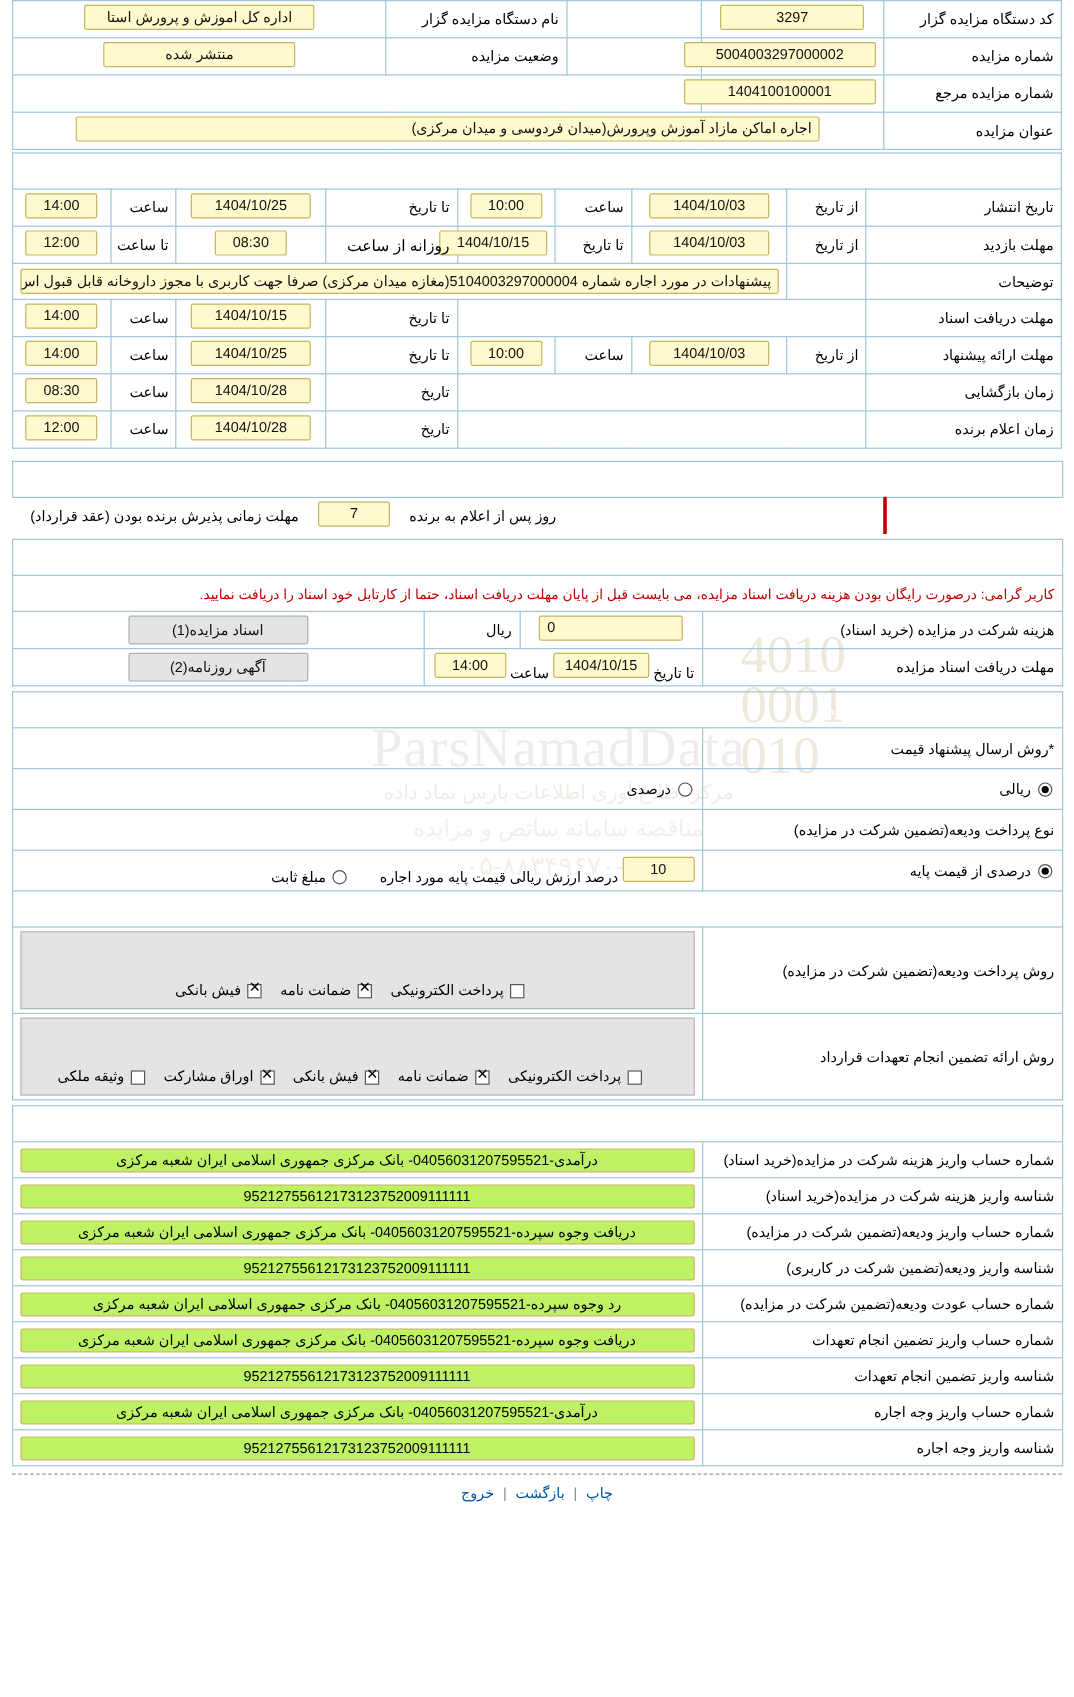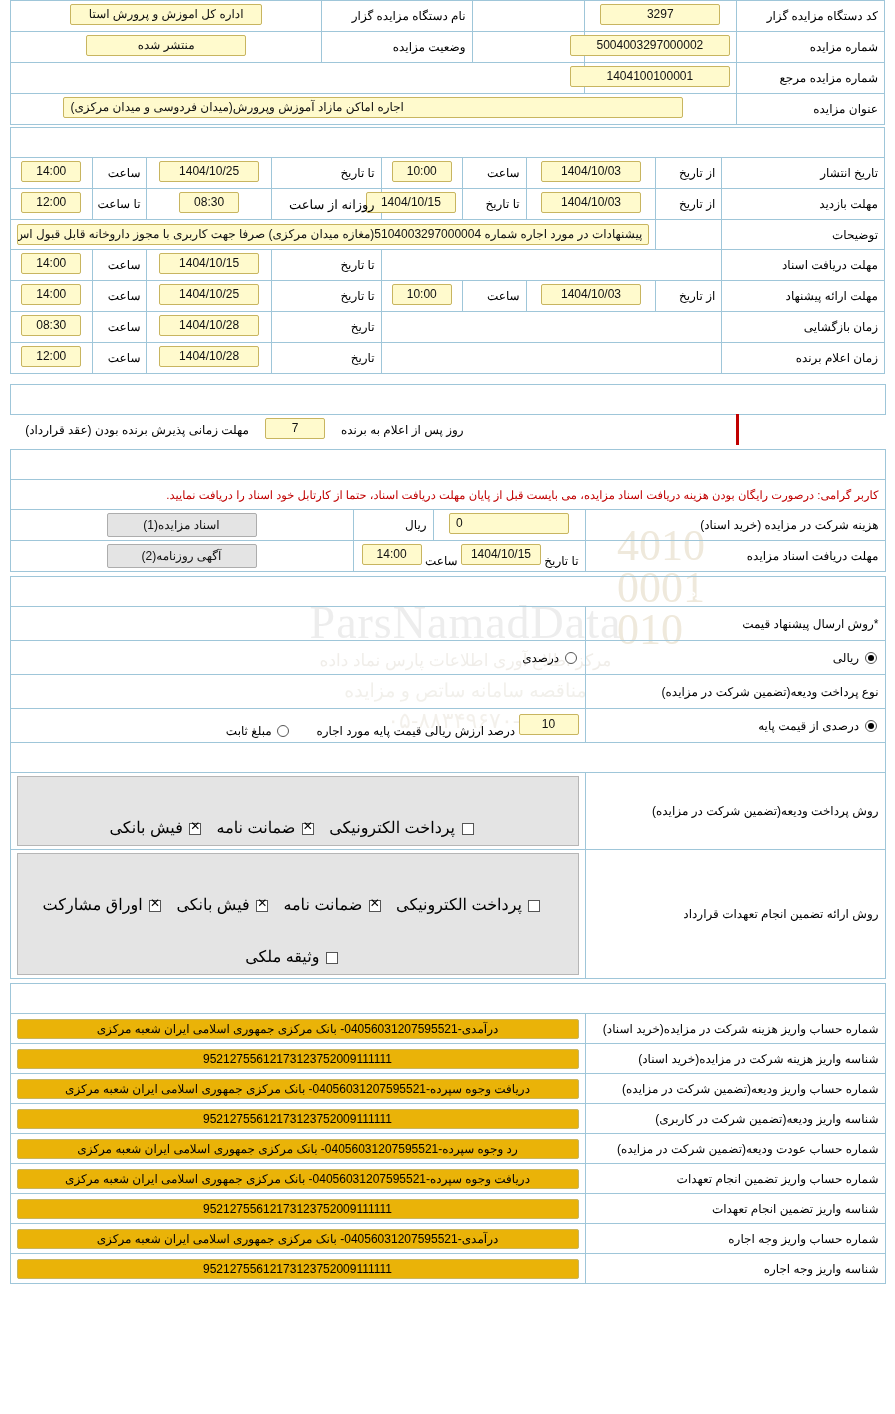--- a/index.html
+++ b/index.html
@@ -172,31 +172,31 @@
     position: relative;
   }
   .chk.on::after {
     content: "✕";
     position: absolute;
     left: 0px; top: -4px;
     font-size: 12px;
     line-height: 12px;
     color: #000;
   }
-  .opt { display: inline-block; margin-right: 10px; white-space: nowrap; font-size: 16px; margin-top: 33px; }
+  .opt { display: inline-block; margin-right: 10px; white-space: nowrap; font-size: 12px; margin-top: 33px; }
   .inner-grey {
     background: #e4e4e4;
     border: 1px solid #b6b6b6;
     padding: 8px 10px;
     text-align: center;
   }
   .acct-row td { height: 30px; }
   .acct-field {
     display: block;
-    background: #eab308;
+    background: #bef264;
     border: 1px solid #c8b560;
     border-radius: 2px;
     padding: 2px 6px;
     font-size: 12px;
     text-align: center;
     direction: rtl;
   }
   .footer {
     position: relative;
     z-index: 2;
@@ -268,21 +268,21 @@
     <tr class="toprow">
       <td class="lbl">شماره مزایده مرجع</td>
       <td class="cell ctr">
         <span class="fieldbox w160">1404100100001</span>
       </td>
       <td class="cell" colspan="3"></td>
     </tr>
     <tr class="toprow">
       <td class="lbl">عنوان مزایده</td>
       <td class="cell ctr" colspan="4">
-        <span class="fieldbox" style="width:620px;text-align:left">اجاره اماکن مازاد آموزش وپرورش(میدان فردوسی و میدان مرکزی)</span>
+        <span class="fieldbox" style="width:620px;text-align:right">اجاره اماکن مازاد آموزش وپرورش(میدان فردوسی و میدان مرکزی)</span>
       </td>
     </tr>
   </tbody>
     </table>
 
   <table class="grid" style="margin-top:2px">
     <colgroup>
       <col style="width:148px">
       <col style="width:60px">
       <col style="width:118px">
@@ -623,14 +623,21 @@
     </tr>
     <tr class="acct-row">
       <td class="lbl rt">شناسه واریز وجه اجاره</td>
       <td class="cell">
         <span class="acct-field">95212755612173123752009111111</span>
       </td>
     </tr>
   </tbody>
     </table>
 
+  <div class="footer">
+    <a href="#">چاپ</a>
+    <span class="sep">|</span>
+    <a href="#">بازگشت</a>
+    <span class="sep">|</span>
+    <a href="#">خروج</a>
+  </div>
 
 </div>
 
 </body></html>

